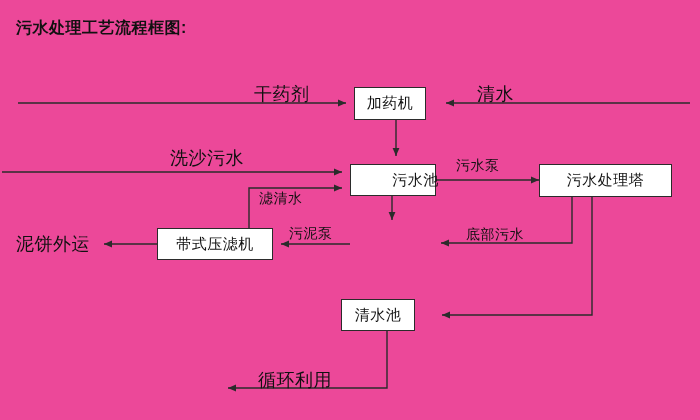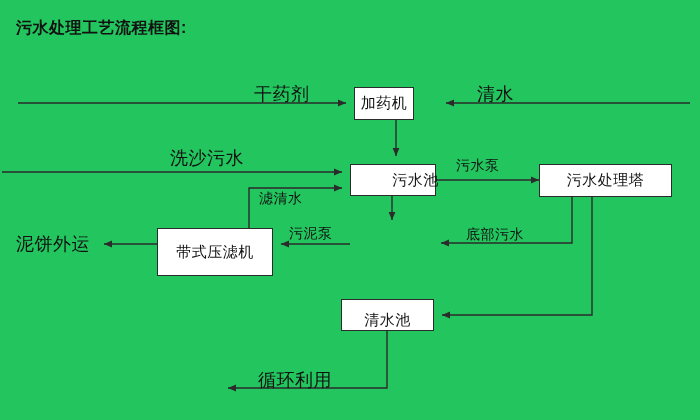--- a/index.html
+++ b/index.html
@@ -8,21 +8,21 @@
     background: #ffffff;
   }
   body {
     font-family: "Liberation Sans", "DejaVu Sans", sans-serif;
     color: #1a1a1a;
   }
   #canvas {
     position: relative;
     width: 700px;
     height: 420px;
-    background: #22c55e;
+    background: #ec4899;
     overflow: hidden;
   }
   #title {
     position: absolute;
     left: 16px;
     top: 18px;
     font-size: 16px;
     font-weight: bold;
     letter-spacing: 0.5px;
     color: #111111;
@@ -98,38 +98,38 @@
       <path d="M157,244 L104,244" marker-end="url(#ah)"></path>
 
       <path d="M572,197 L572,243 L441,243" marker-end="url(#ah)"></path>
 
       <path d="M592,197 L592,315 L442,315" marker-end="url(#ah)"></path>
 
       <path d="M387,331 L387,388 L228,388" marker-end="url(#ah)"></path>
     </g>
   </svg>
 
-  <div class="node" style="left:354px; top:87px; width:60px; height:33px;">
+  <div class="node" style="left:354px; top:87px; width:72px; height:33px;">
     <span>加药机</span>
   </div>
 
   <div class="node" style="left:350px; top:164px; width:86px; height:32px;padding-left:45px;">
     <span>污水池</span>
   </div>
 
   <div class="node" style="left:539px; top:164px; width:133px; height:33px;">
     <span>污水处理塔</span>
   </div>
 
-  <div class="node" style="left:157px; top:228px; width:116px; height:48px;">
+  <div class="node" style="left:157px; top:228px; width:116px; height:32px;">
     <span>带式压滤机</span>
   </div>
 
 
-  <div class="node" style="left:341px; top:299px; width:93px; height:32px;align-items:flex-end;">
+  <div class="node" style="left:341px; top:299px; width:74px; height:32px;">
     <span>清水池</span>
   </div>
 
   <div class="term-label" style="left:254px; top:82px;">干药剂</div>
 
   <div class="term-label" style="left:477px; top:82px;font-family:Liberation Serif, serif;">清水</div>
 
   <div class="term-label" style="left:170px; top:146px;">洗沙污水</div>
 
   <div class="term-label" style="left:16px; top:232px;">泥饼外运</div>

